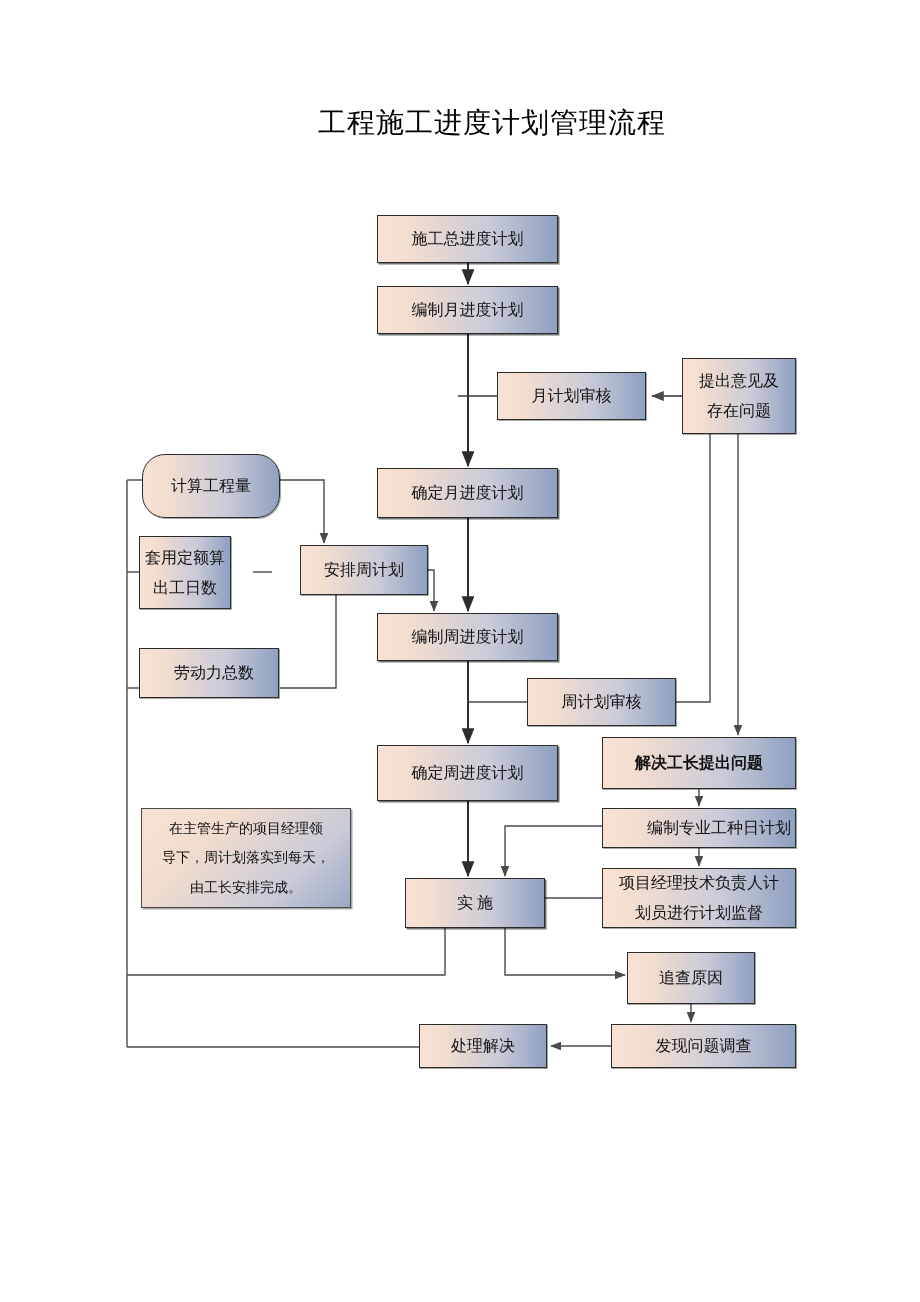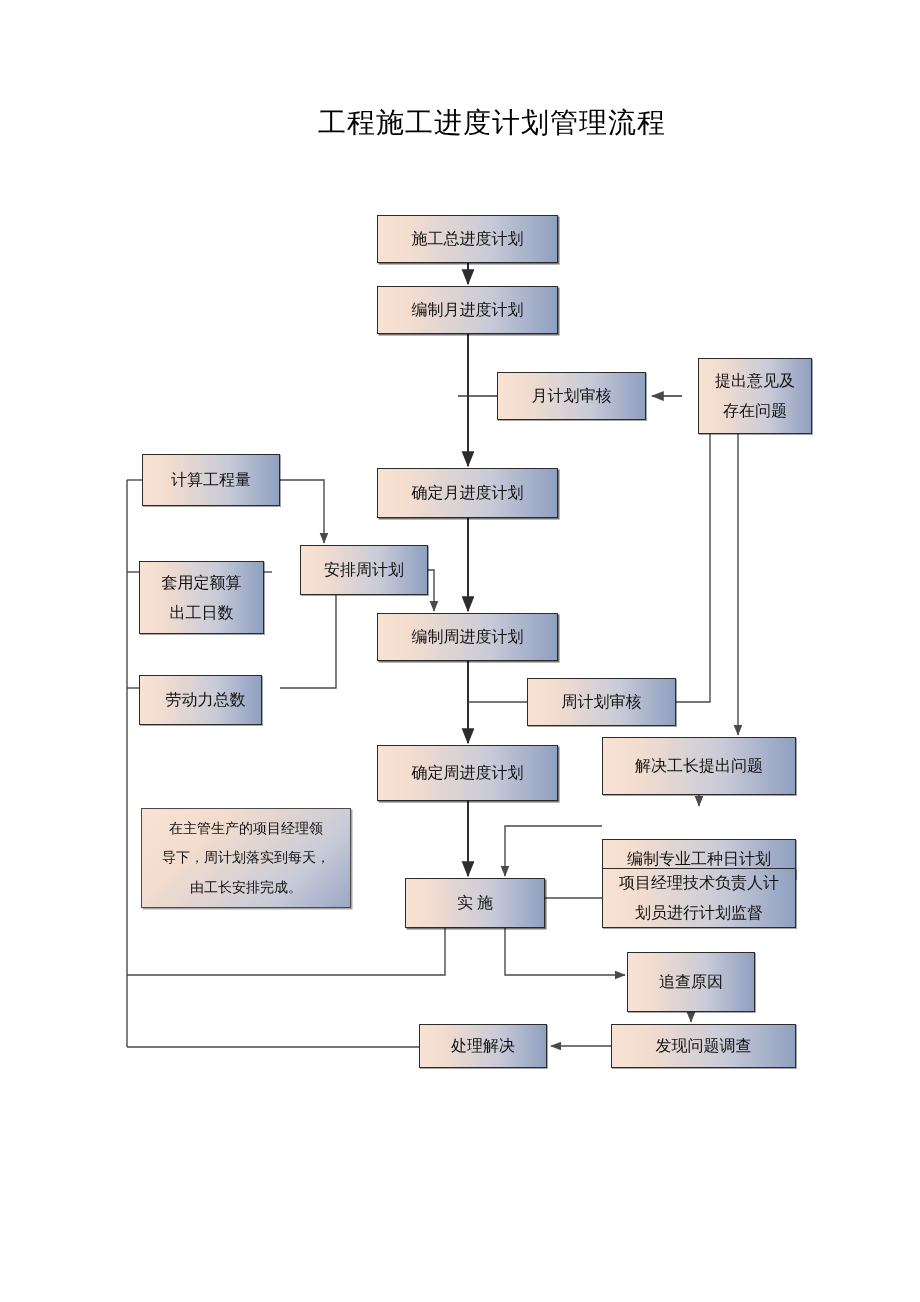--- a/index.html
+++ b/index.html
@@ -140,82 +140,82 @@
 </div>
 
 <div class="node" style="left:377px; top:286px; width:181px; height:48px;">
   <span class="txt">编制月进度计划</span>
 </div>
 
 <div class="node thin" style="left:497px; top:372px; width:149px; height:48px;">
   <span class="txt">月计划审核</span>
 </div>
 
-<div class="node thin two-line" style="left:682px; top:358px; width:114px; height:76px; white-space:pre-line;margin-left:16px;">
+<div class="node thin two-line" style="left:682px; top:358px; width:114px; height:76px; white-space:pre-line;">
   <span class="txt">提出意见及
 存在问题</span>
 </div>
 
-<div class="node thin" style="left:142px; top:454px; width:138px; height:52px;">
+<div class="node thin" style="left:142px; top:454px; width:138px; height:64px;border-radius:23px;">
   <span class="txt">计算工程量</span>
 </div>
 
 <div class="node" style="left:377px; top:468px; width:181px; height:50px;align-items:center;">
   <span class="txt">确定月进度计划</span>
 </div>
 
-<div class="node thin two-line" style="left:139px; top:561px; width:125px; height:73px; white-space:pre-line;justify-content:center;">
+<div class="node thin two-line" style="left:139px; top:536px; width:92px; height:73px; white-space:pre-line;justify-content:center;">
   <span class="txt">套用定额算
 出工日数</span>
 </div>
 
 <div class="node thin" style="left:272px; top:545px; width:128px; height:50px;margin-left:28px;">
   <span class="txt">安排周计划</span>
 </div>
 
 <div class="node" style="left:377px; top:613px; width:181px; height:48px;">
   <span class="txt">编制周进度计划</span>
 </div>
 
-<div class="node thin" style="left:139px; top:675px; width:123px; height:50px;padding-left:10px;">
+<div class="node thin" style="left:139px; top:648px; width:140px; height:50px;padding-left:10px;">
   <span class="txt">劳动力总数</span>
 </div>
 
 <div class="node thin" style="left:527px; top:678px; width:149px; height:48px;">
   <span class="txt">周计划审核</span>
 </div>
 
-<div class="node thin" style="left:602px; top:737px; width:194px; height:58px;">
+<div class="node thin" style="left:602px; top:737px; width:194px; height:52px;font-weight:bold;">
   <span class="txt">解决工长提出问题</span>
 </div>
 
 <div class="node" style="left:377px; top:745px; width:181px; height:56px;">
   <span class="txt">确定周进度计划</span>
 </div>
 
-<div class="node thin" style="left:602px; top:839px; width:194px; height:40px;">
+<div class="node thin" style="left:602px; top:808px; width:194px; height:40px;justify-content:flex-end;">
   <span class="txt">编制专业工种日计划</span>
 </div>
 
 <div class="node note" style="left:141px; top:808px; width:210px; height:100px; white-space:pre-line;">
   <span class="txt">在主管生产的项目经理领
 导下，周计划落实到每天，
 由工长安排完成。</span>
 </div>
 
 <div class="node thin two-line" style="left:602px; top:868px; width:194px; height:60px; white-space:pre-line;">
   <span class="txt">项目经理技术负责人计
 划员进行计划监督</span>
 </div>
 
 <div class="node" style="left:405px; top:878px; width:140px; height:50px;">
   <span class="txt">实    施</span>
 </div>
 
-<div class="node thin" style="left:627px; top:952px; width:128px; height:60px;">
+<div class="node thin" style="left:627px; top:952px; width:128px; height:52px;">
   <span class="txt">追查原因</span>
 </div>
 
 <div class="node thin" style="left:419px; top:1024px; width:128px; height:44px;">
   <span class="txt">处理解决</span>
 </div>
 
 <div class="node thin" style="left:611px; top:1024px; width:185px; height:44px;">
   <span class="txt">发现问题调查</span>
 </div>

